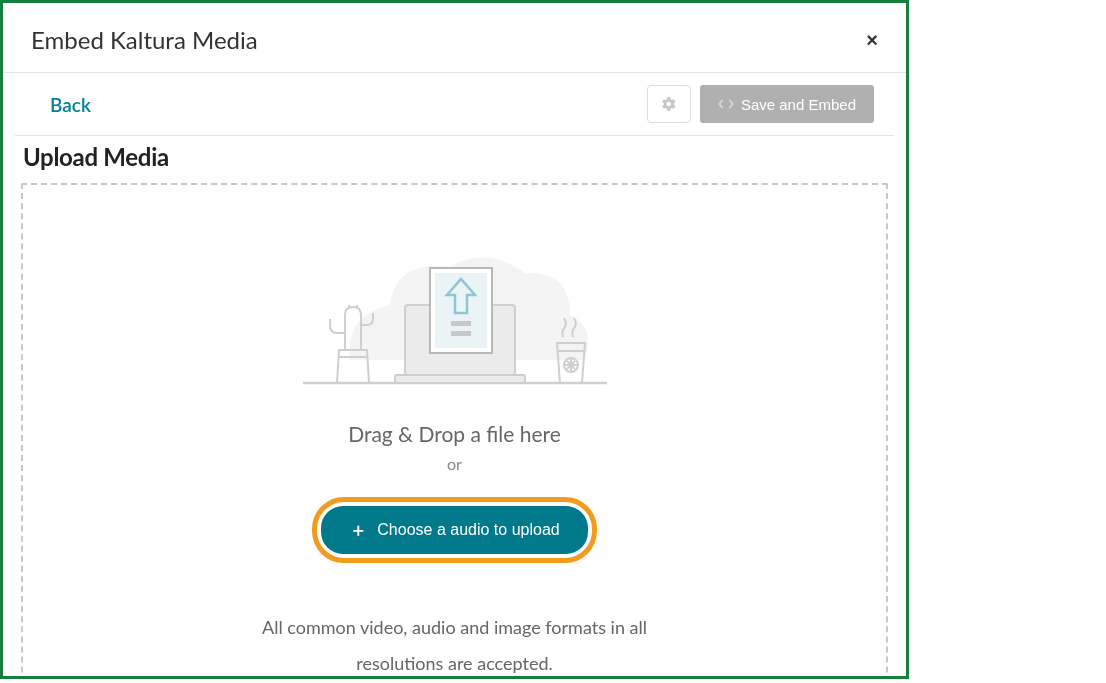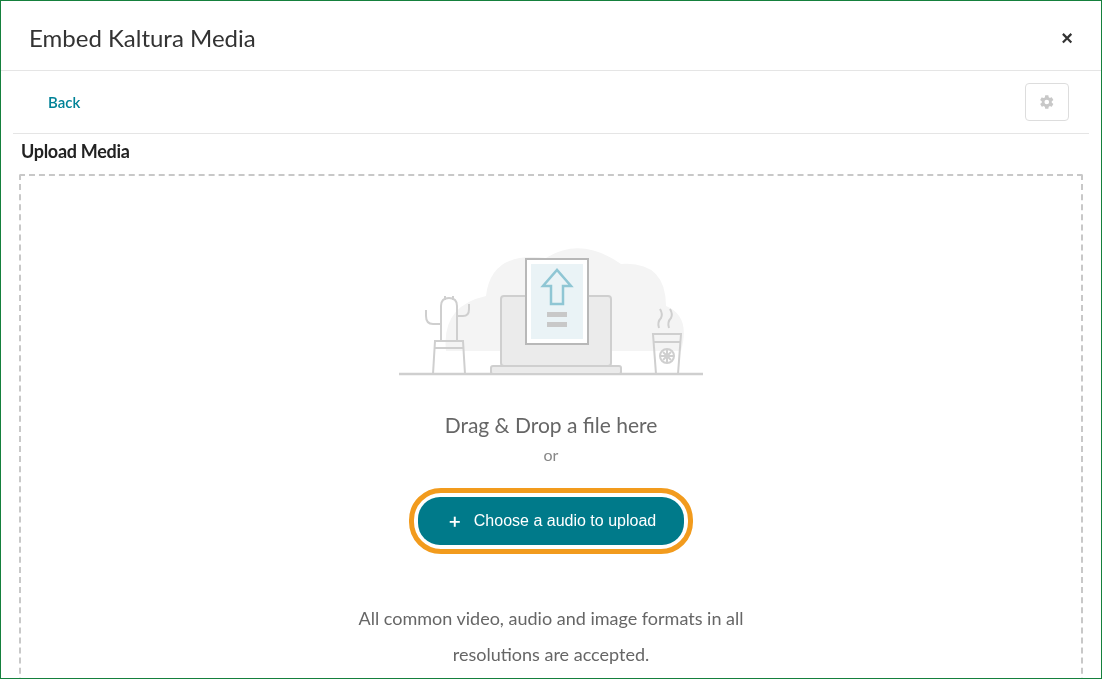--- a/index.html
+++ b/index.html
@@ -5,22 +5,22 @@
     * { box-sizing: border-box; margin: 0; padding: 0; }
     body {
       font-family: 'Lato', 'Segoe UI', Arial, sans-serif;
       background: #fff;
       width: 1106px;
       height: 683px;
       overflow: hidden;
       position: relative;
     }
     .outer {
-      border: 1px solid #15803d;
-      width: 1102px;
+      border: 3px solid #15803d;
+      width: 909px;
       height: 679px;
       position: relative;
       overflow-y: scroll;
       overflow-x: hidden;
     }
     .modal-header {
       display: flex;
       justify-content: space-between;
       align-items: center;
       padding: 22px 28px 18px 28px;
@@ -43,21 +43,21 @@
     .toolbar {
       display: flex;
       justify-content: space-between;
       align-items: center;
       padding: 12px 20px 12px 35px;
       border-bottom: 1px solid #e5e5e5;
       margin: 0 12px;
     }
     .back-link {
       color: #008297;
-      font-size: 15px;
+      font-size: 19px;
       cursor: pointer;
       font-weight: 600;
     }
     .toolbar-right {
       display: flex;
       gap: 9px;
       align-items: center;
     }
     .gear-btn {
       width: 44px;
@@ -77,21 +77,21 @@
       border-radius: 3px;
       height: 38px;
       padding: 0 18px;
       font-size: 15px;
       display: flex;
       align-items: center;
       gap: 7px;
       cursor: pointer;
     }
     .page-subtitle {
-      font-size: 18px;
+      font-size: 24px;
       font-weight: 700;
       color: #222;
       padding: 6px 20px 12px 20px;
       letter-spacing: -0.3px;
     }
     .dropzone {
       margin: 0 18px 18px 18px;
       border: 2px dashed #c8c8c8;
       border-radius: 2px;
       padding: 30px 10px 40px 10px;
@@ -161,20 +161,27 @@
     </button>
   </div>
 
   <div class="toolbar">
     <a class="back-link">Back</a>
     <div class="toolbar-right">
       <button class="gear-btn">
         <svg width="16" height="16" viewBox="0 0 24 24" fill="#c8c8c8">
           <path d="M19.14,12.94a7,7,0,0,0,.05-1,7,7,0,0,0-.05-1l2.11-1.65a.5.5,0,0,0,.12-.64l-2-3.46a.5.5,0,0,0-.61-.22l-2.49,1a7,7,0,0,0-1.73-1l-.38-2.65A.5.5,0,0,0,13.66,2H9.66a.5.5,0,0,0-.49.42L8.79,5.07a7,7,0,0,0-1.73,1l-2.49-1a.5.5,0,0,0-.61.22l-2,3.46a.5.5,0,0,0,.12.64L4.19,11a7,7,0,0,0,0,2L2.08,14.65a.5.5,0,0,0-.12.64l2,3.46a.5.5,0,0,0,.61.22l2.49-1a7,7,0,0,0,1.73,1l.38,2.65a.5.5,0,0,0,.49.42h4a.5.5,0,0,0,.49-.42l.38-2.65a7,7,0,0,0,1.73-1l2.49,1a.5.5,0,0,0,.61-.22l2-3.46a.5.5,0,0,0-.12-.64ZM11.66,15.5A3.5,3.5,0,1,1,15.16,12,3.5,3.5,0,0,1,11.66,15.5Z"></path>
         </svg>
+      </button>
+      <button class="save-embed-btn">
+        <svg width="16" height="12" viewBox="0 0 24 18" fill="none" stroke="#d8d8d8" stroke-width="2.5">
+          <polyline points="7,3 2,9 7,15"></polyline>
+          <polyline points="17,3 22,9 17,15"></polyline>
+        </svg>
+        <span>Save and Embed</span>
       </button>
     </div>
   </div>
 
   <div class="page-subtitle">Upload Media</div>
 
   <div class="dropzone">
 
     <div class="illustration">
       <svg width="320" height="175" viewBox="0 0 320 175">

